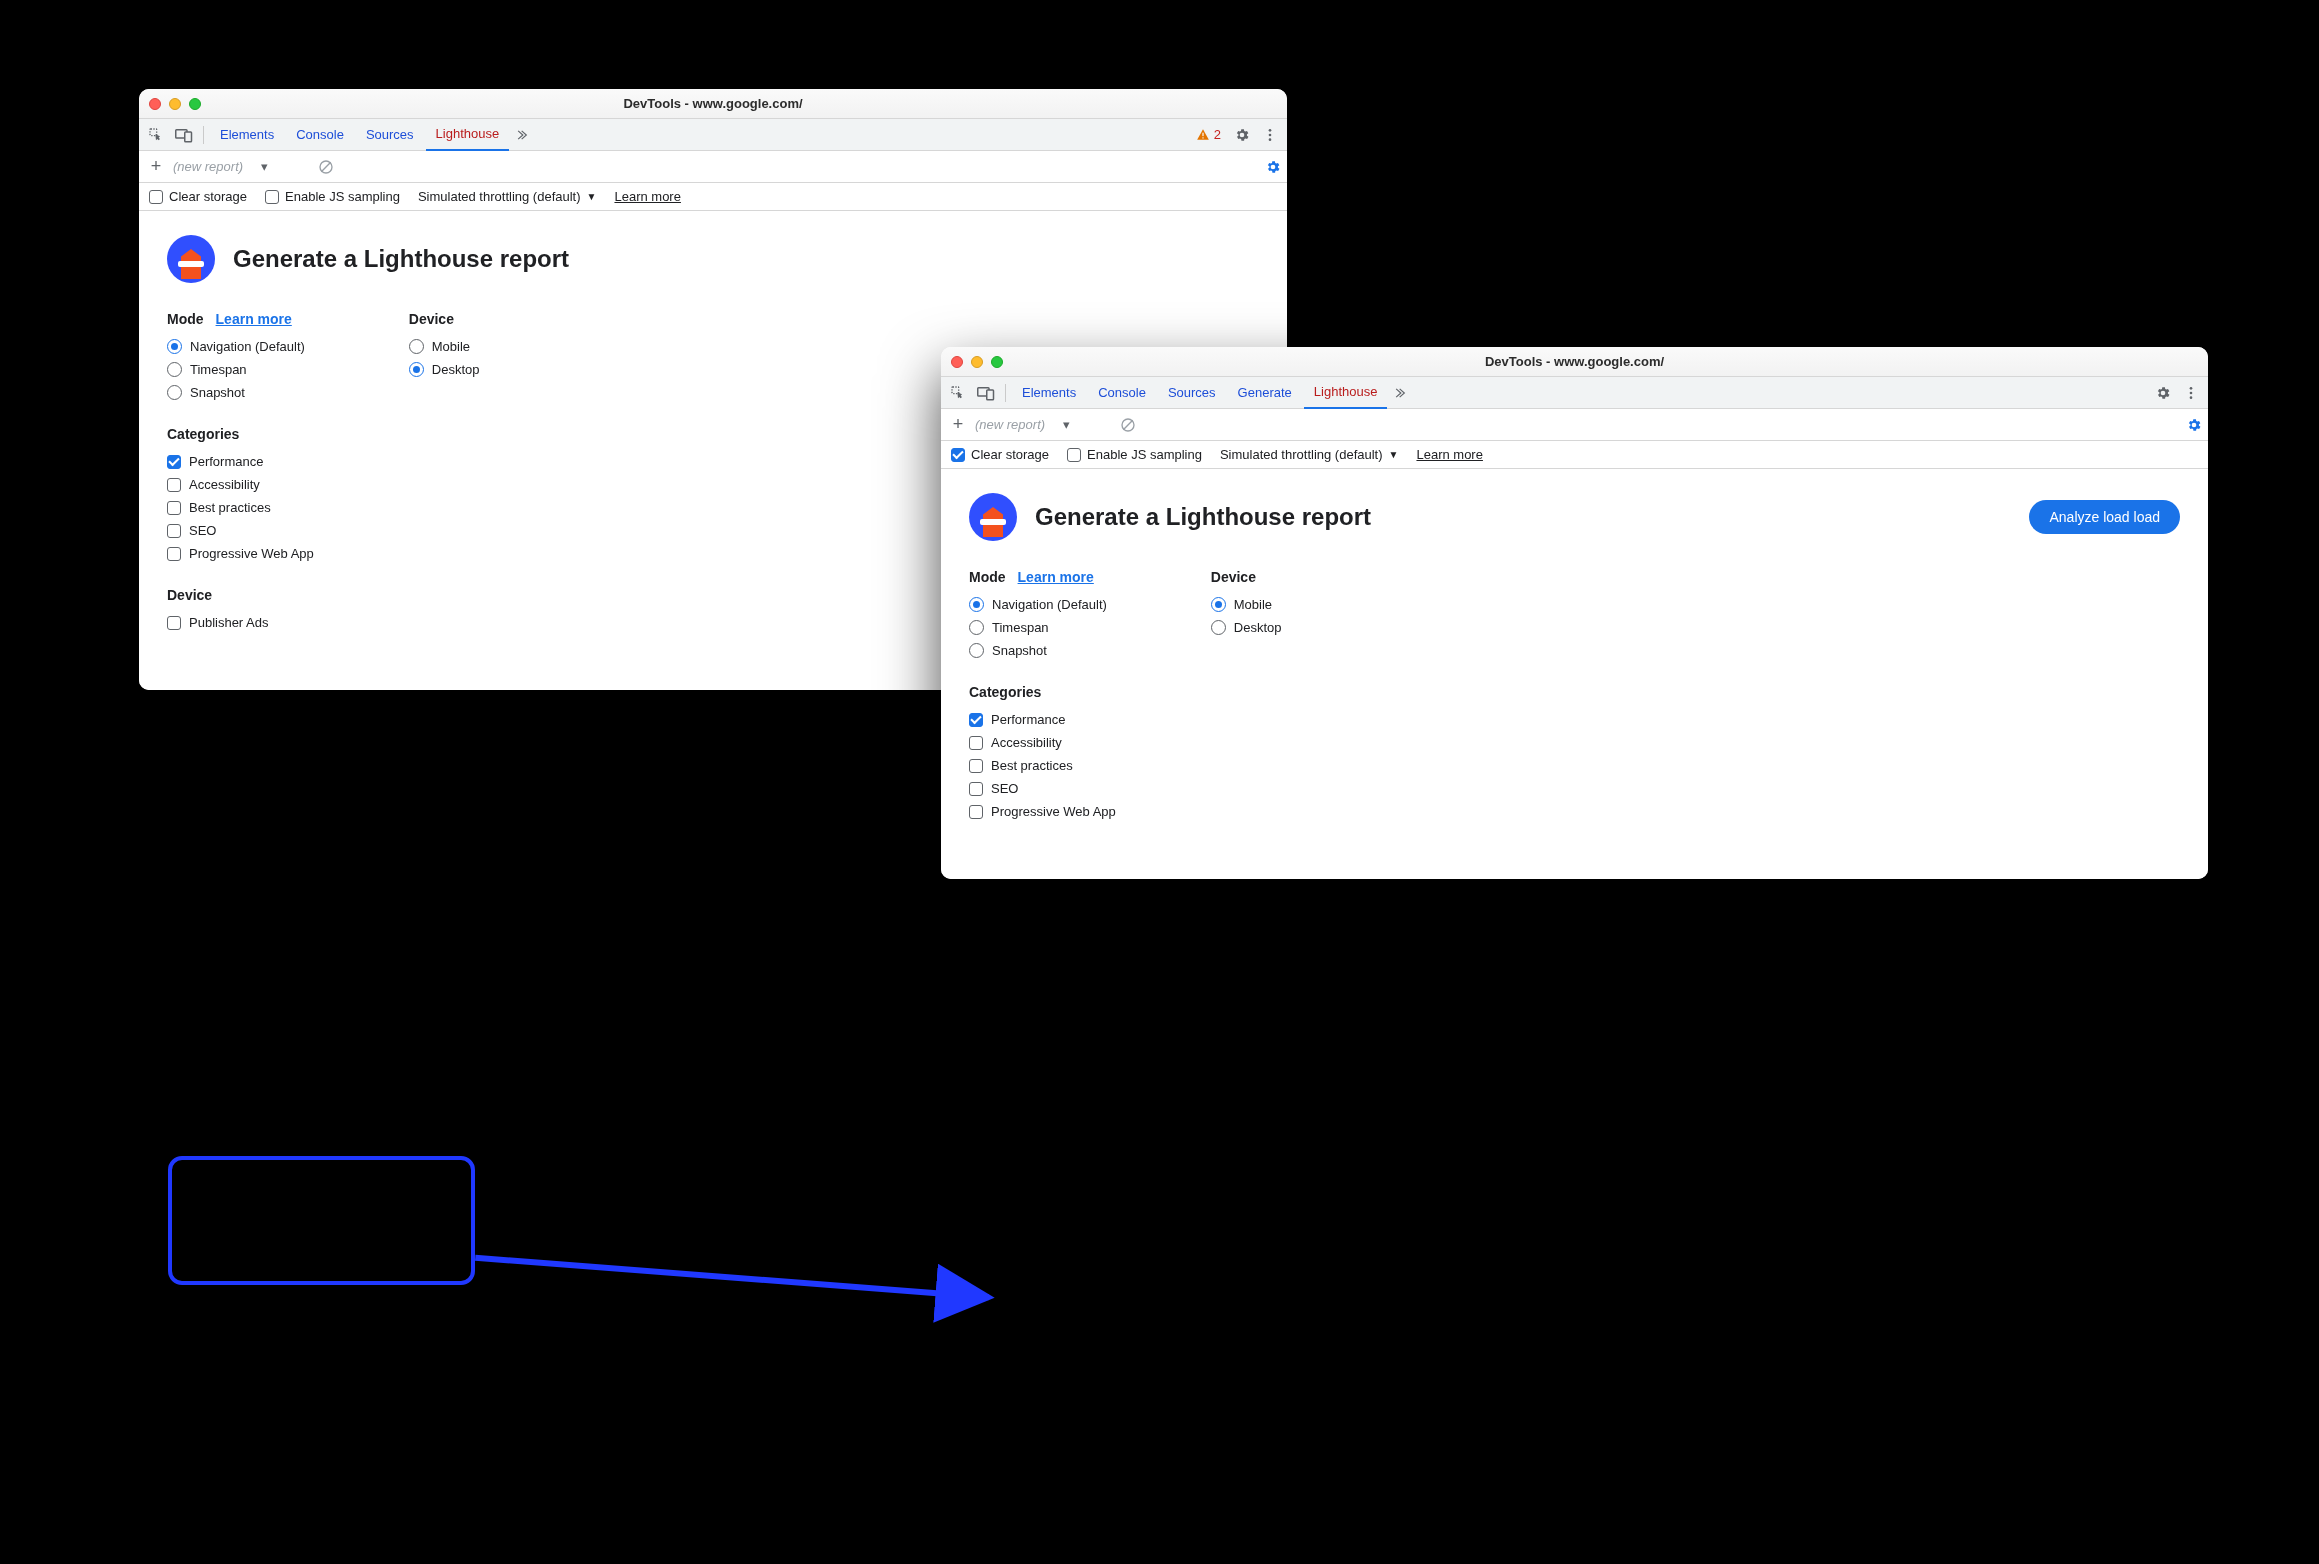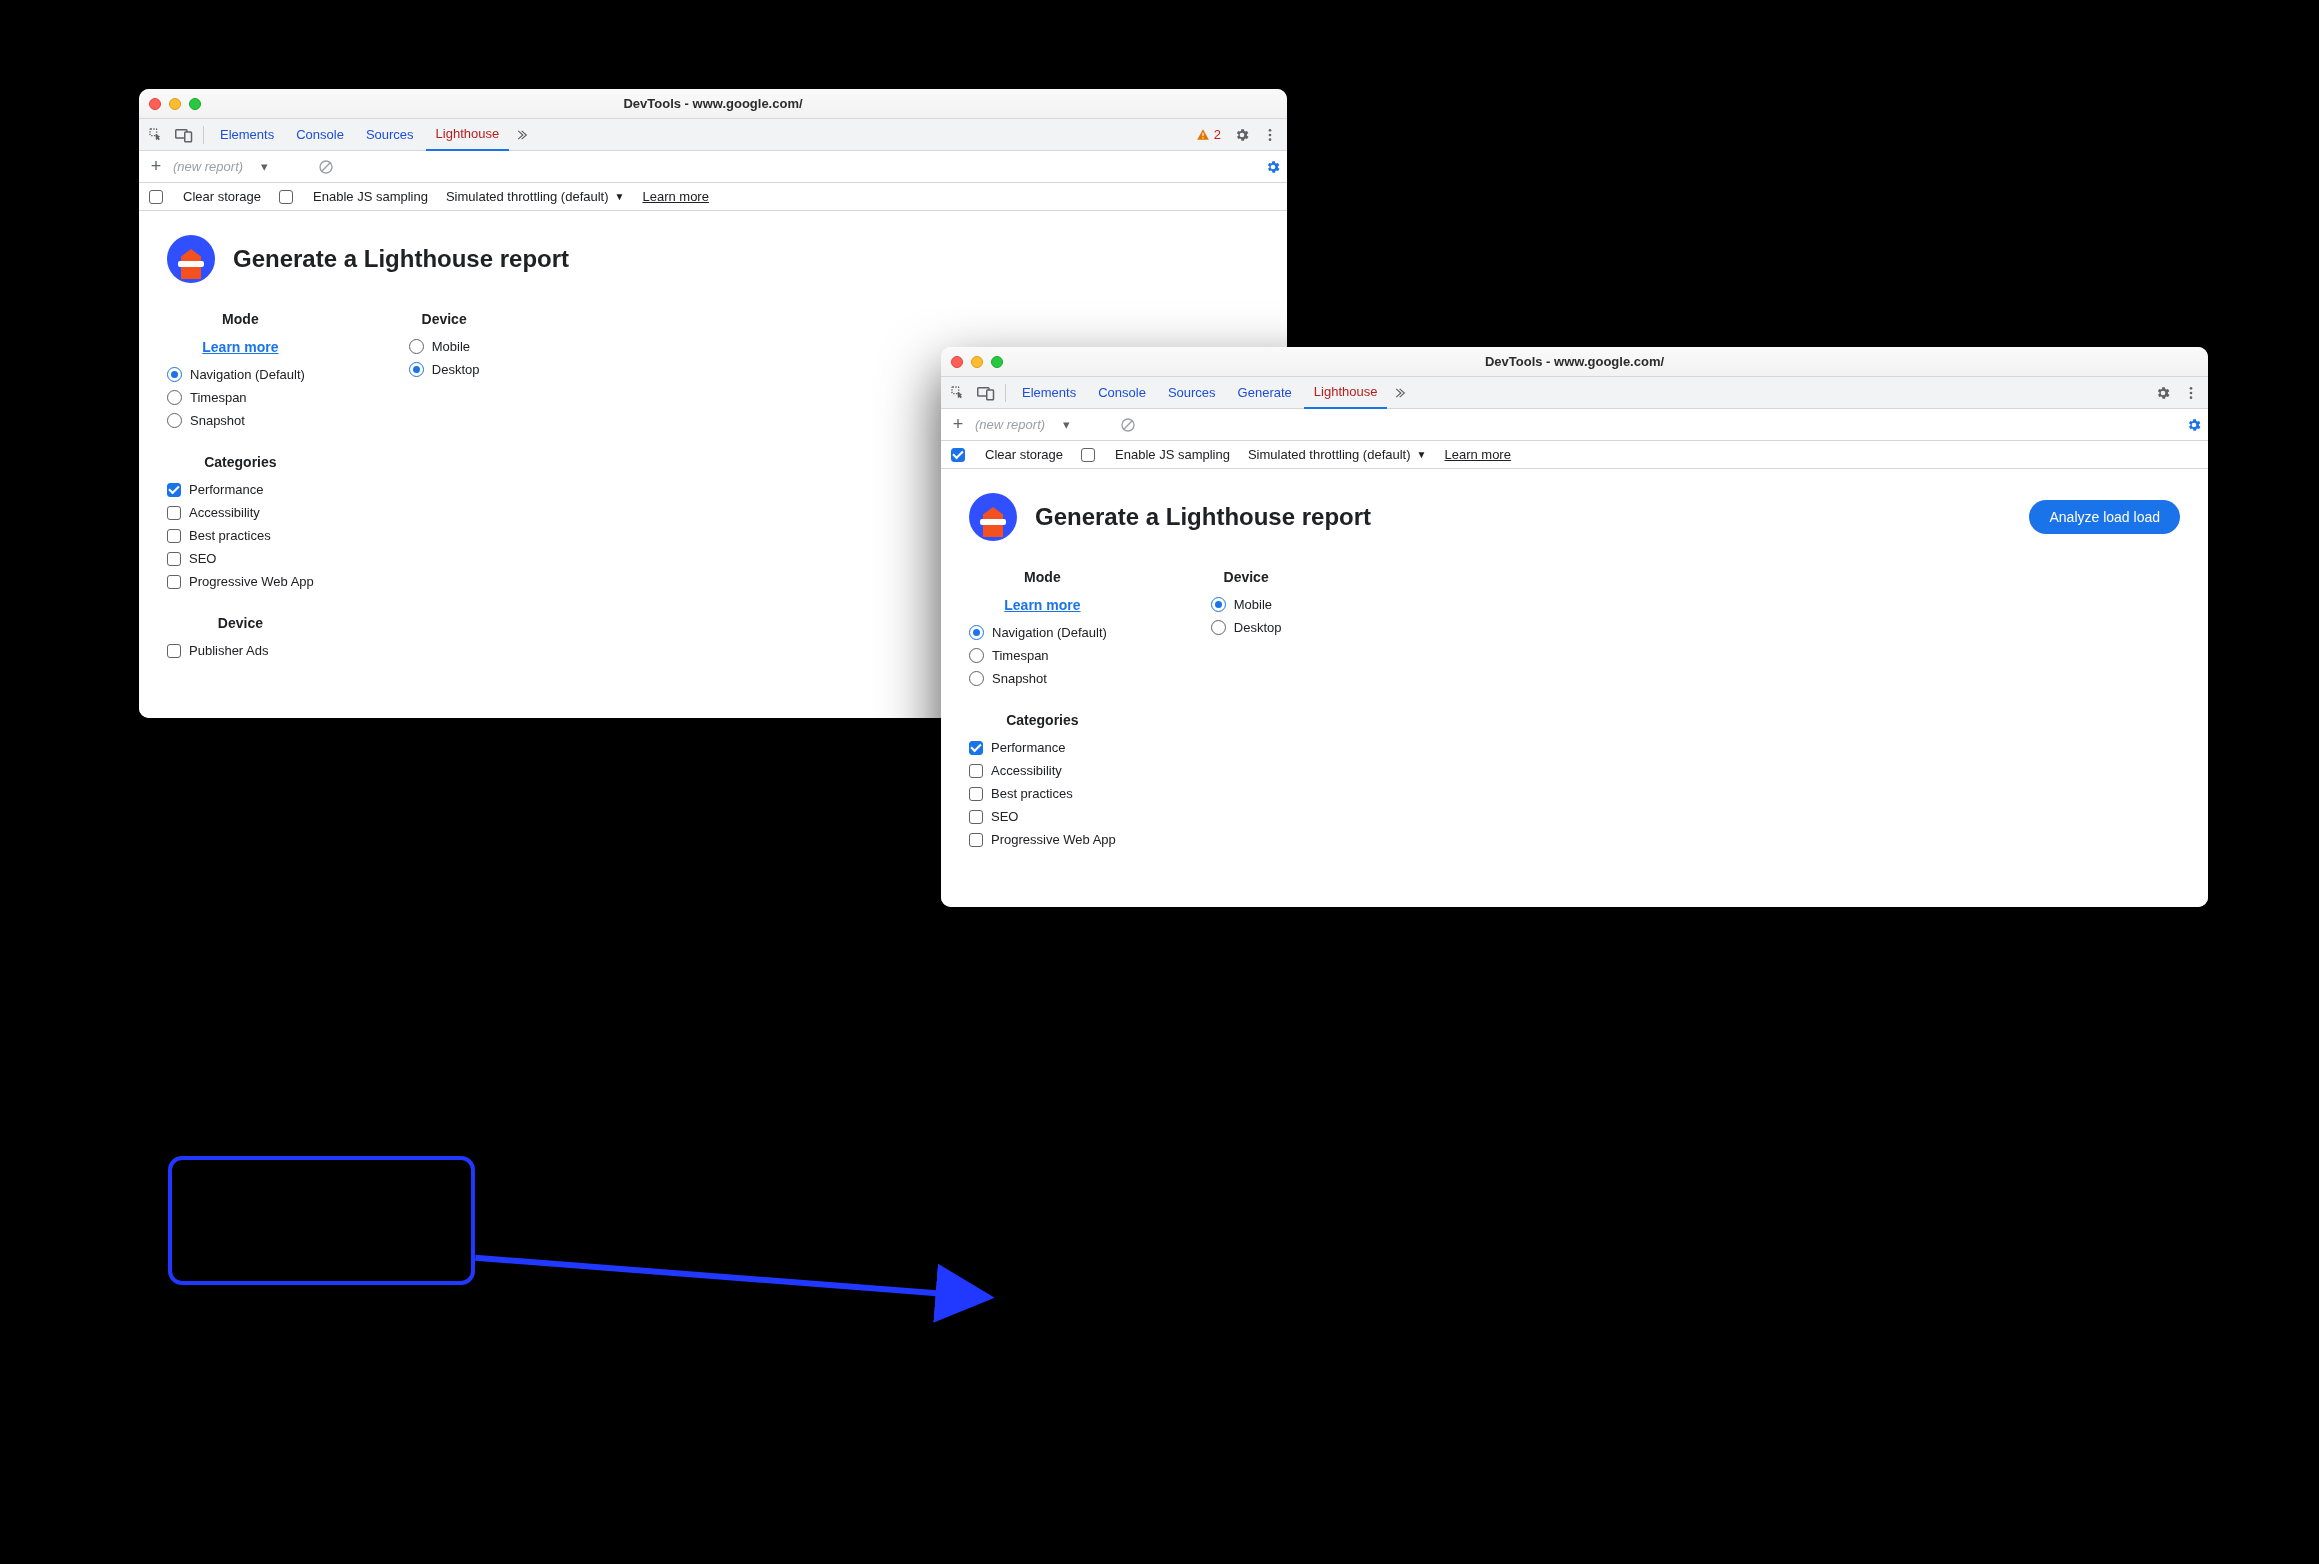--- a/index.html
+++ b/index.html
@@ -116,21 +116,21 @@
   .optrow {
     display:flex; align-items:center;
     padding:6px 10px;
     gap:18px;
     border-bottom:1px solid #d6d6d6;
     background:#fff;
     font-size:13px;
     color:#202124;
   }
   .chk {
-    display:flex; align-items:center; gap:20px;
+    display:flex; align-items:center; gap:6px;
     cursor:pointer;
   }
   .chkbox {
     width:14px; height:14px; border:1.5px solid #5f6368; border-radius:3px;
     display:inline-flex; align-items:center; justify-content:center;
     background:#fff;
   }
   .chkbox.checked { background:#1a73e8; border-color:#1a73e8; }
   .chkbox.checked::after {
     content:""; width:4px; height:8px;
@@ -176,21 +176,21 @@
     cursor:pointer;
   }
 
   .form-cols {
     display:flex; gap:95px;
     margin-top:8px;
   }
   .group-title {
     font-weight:700; font-size:14px;
     margin-bottom:8px;
-    display:flex; align-items:center; gap:12px;flex-direction:column;
+    display:flex; align-items:center; gap:12px;
   }
   .group-title a { color:#1a73e8; text-decoration:underline; font-weight:600; cursor:pointer;}
   .radio-row, .chk-row {
     display:flex; align-items:center; gap:8px;
     padding:4px 0;
     cursor:pointer;
   }
   .radio {
     width:15px; height:15px; border-radius:50%;
     border:1.5px solid #5f6368;

